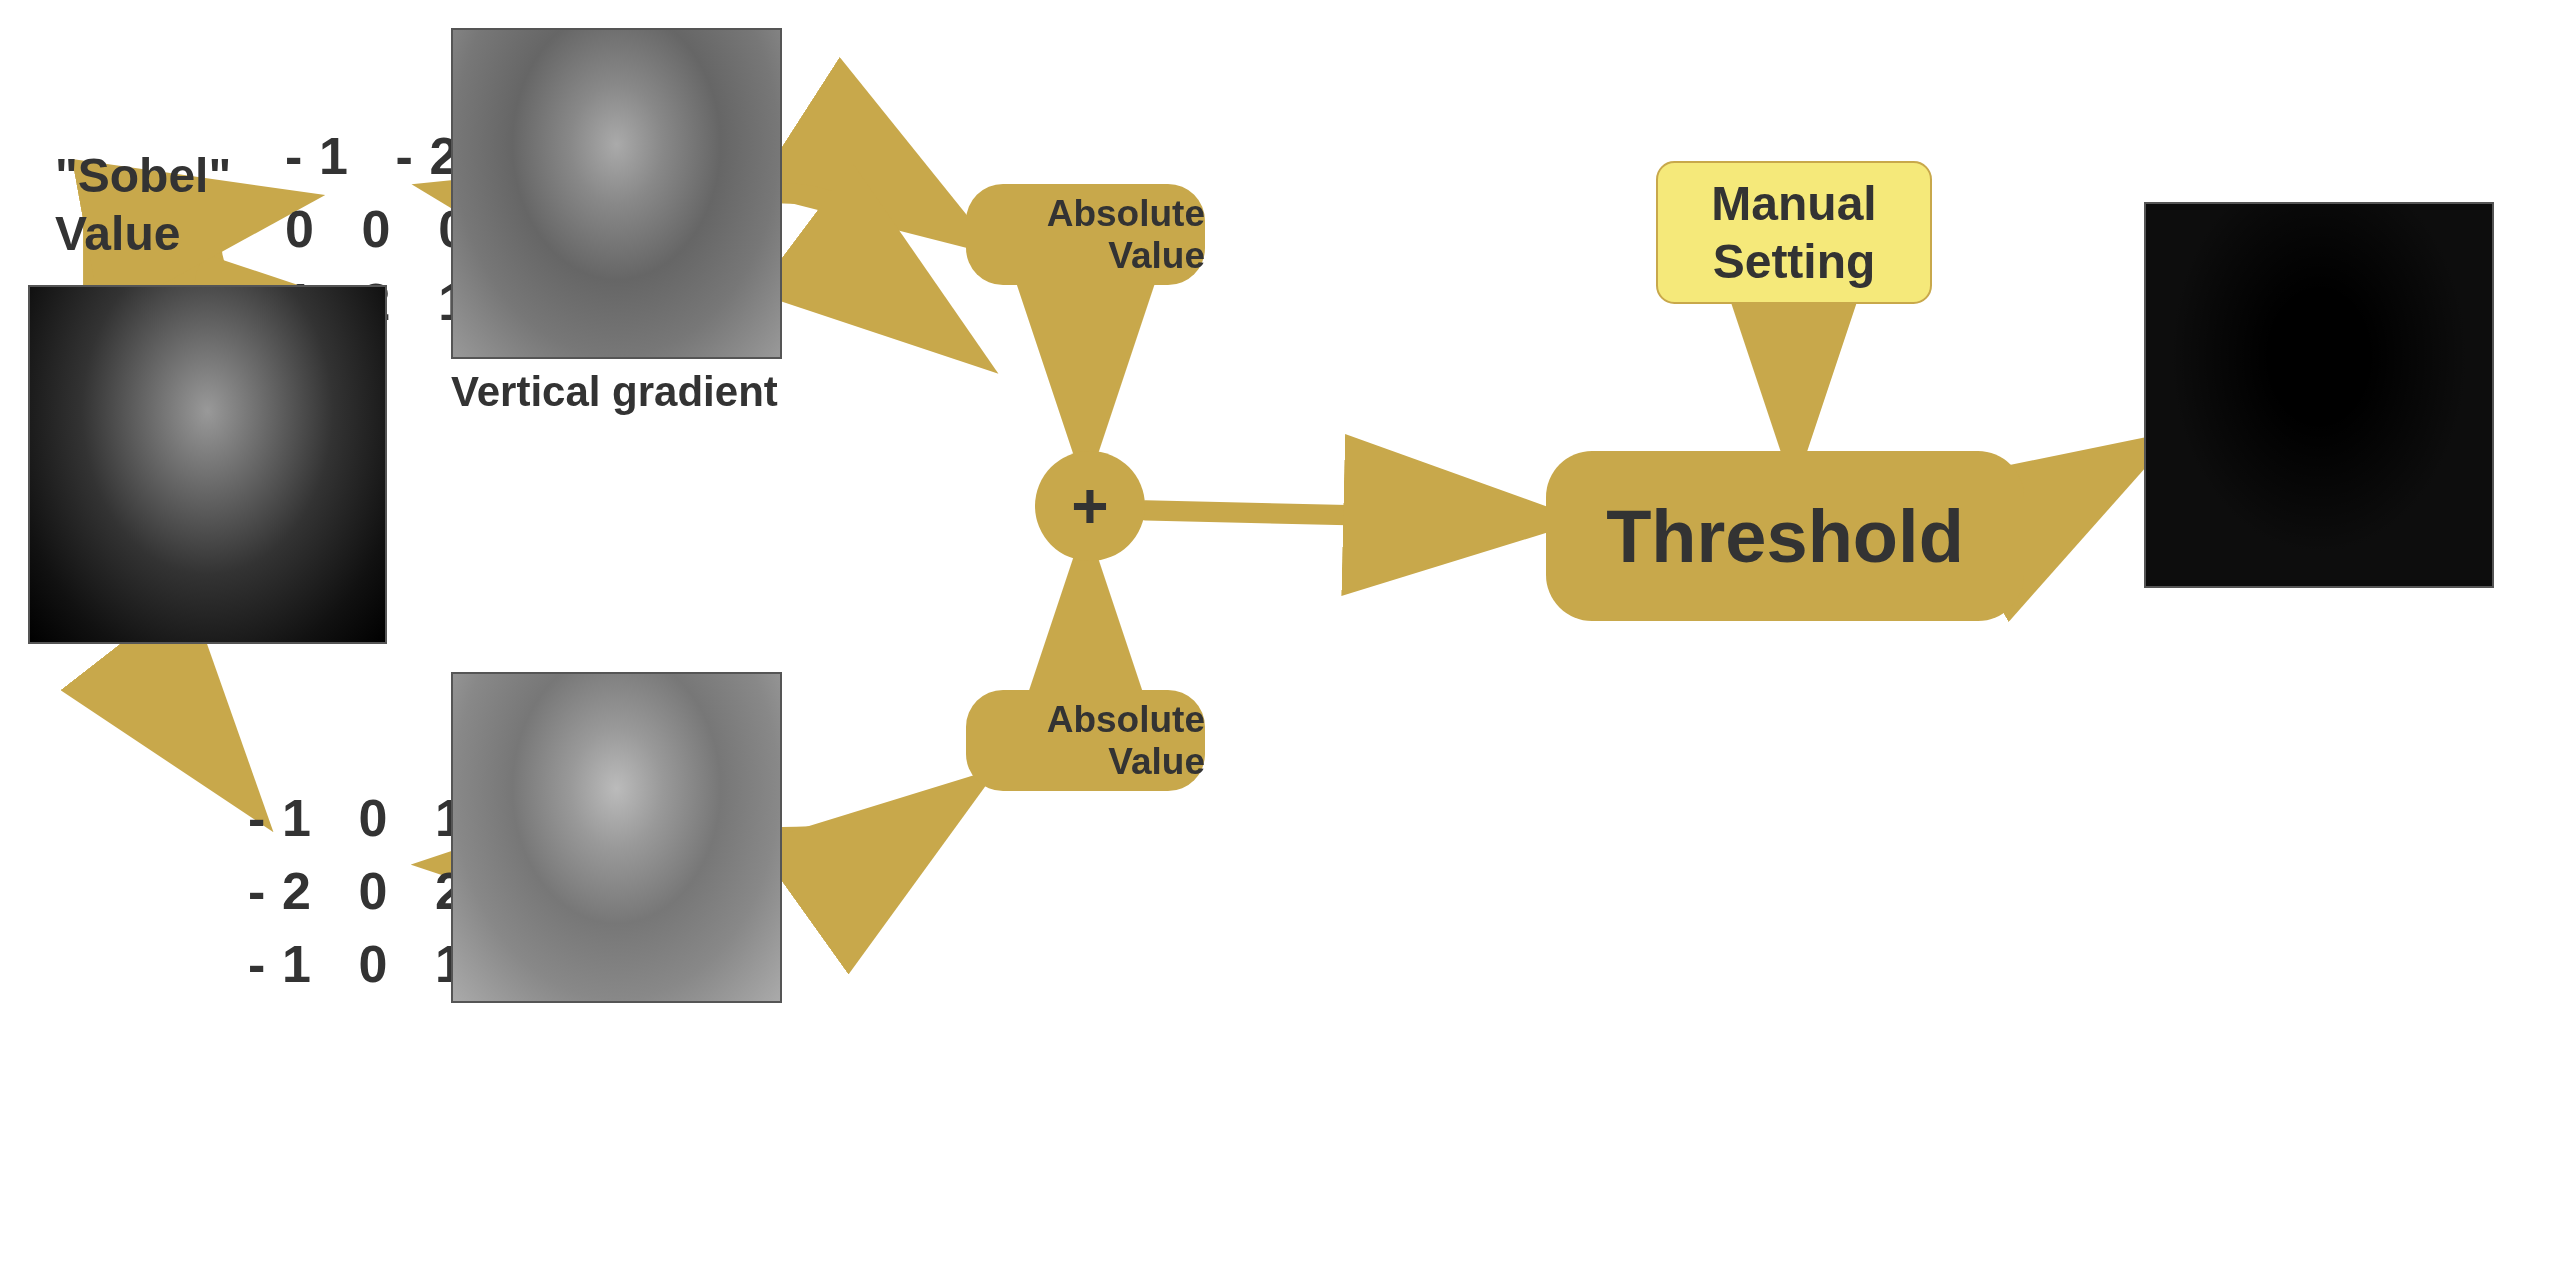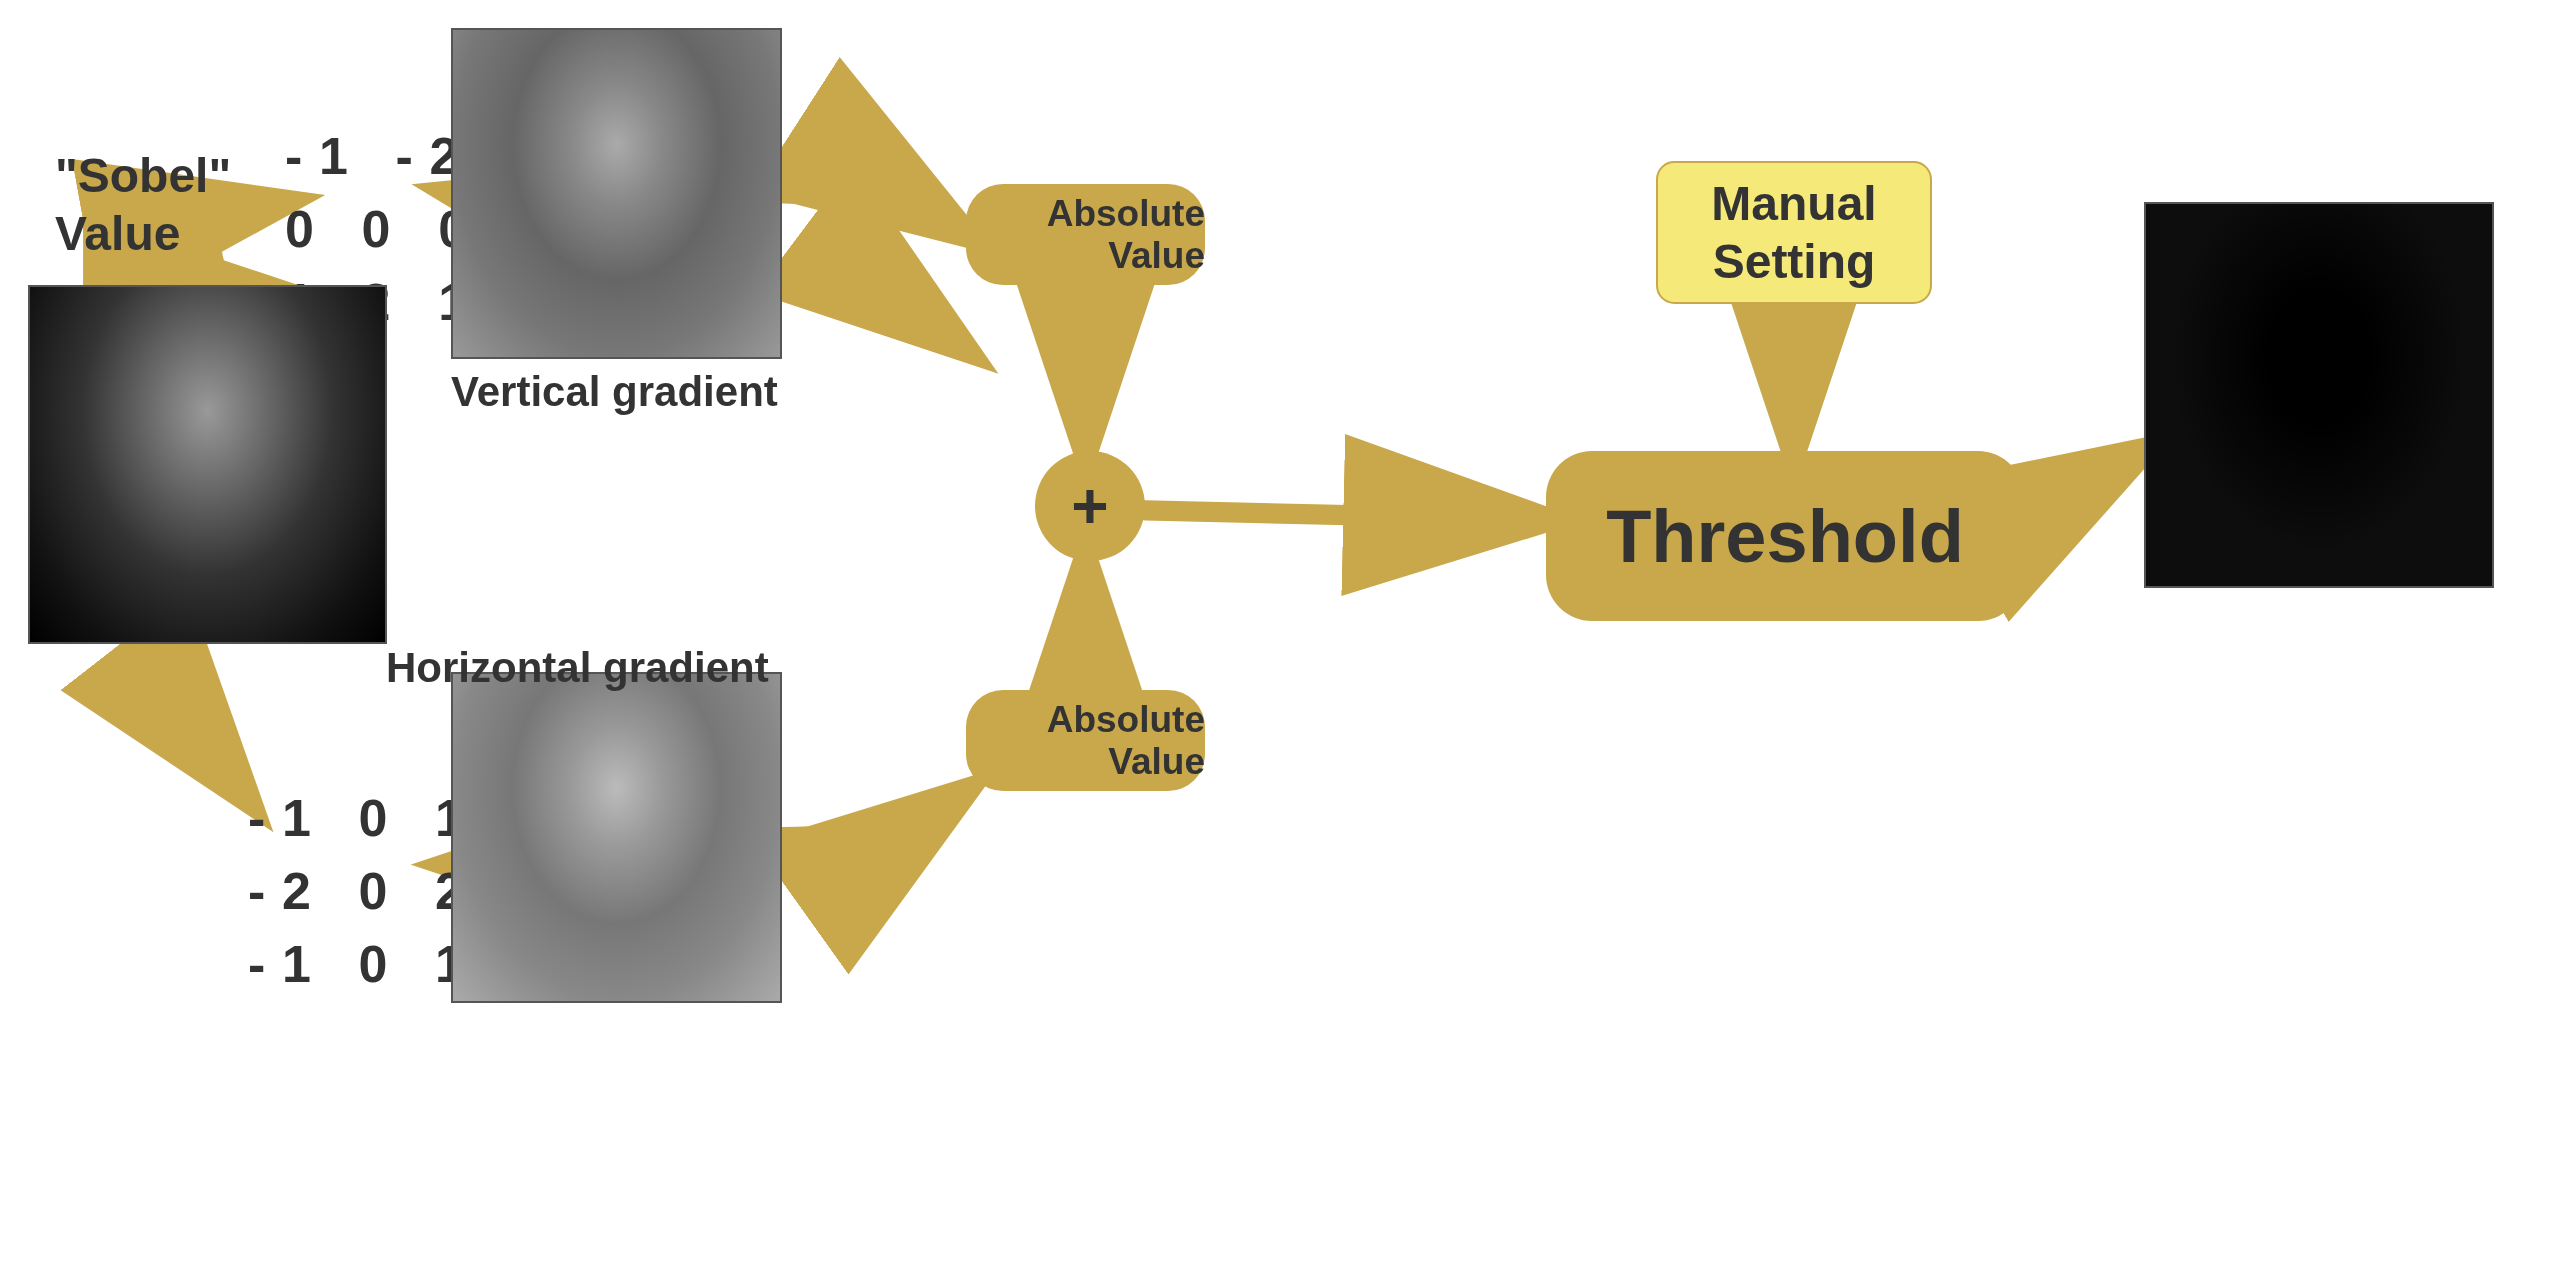--- a/index.html
+++ b/index.html
@@ -290,23 +290,20 @@
   <div class="matrix-bottom">
     <div>-1   0   1</div>
     <div>-2   0   2</div>
     <div>-1   0   1</div>
   </div>
 
   <div class="image-box horizontal-gradient-img">
     <div class="face-sim horiz-grad"></div>
   </div>
 
-  <div class="label-text" style="left: 386px; top: 644px;">
-    <span>Horizontal gradient</span>
-  </div>
 
   <div class="rounded-box abs-value-box-top">
     <span>Absolute
 Value</span>
   </div>
 
   <div class="rounded-box abs-value-box-bottom">
     <span>Absolute
 Value</span>
   </div>

